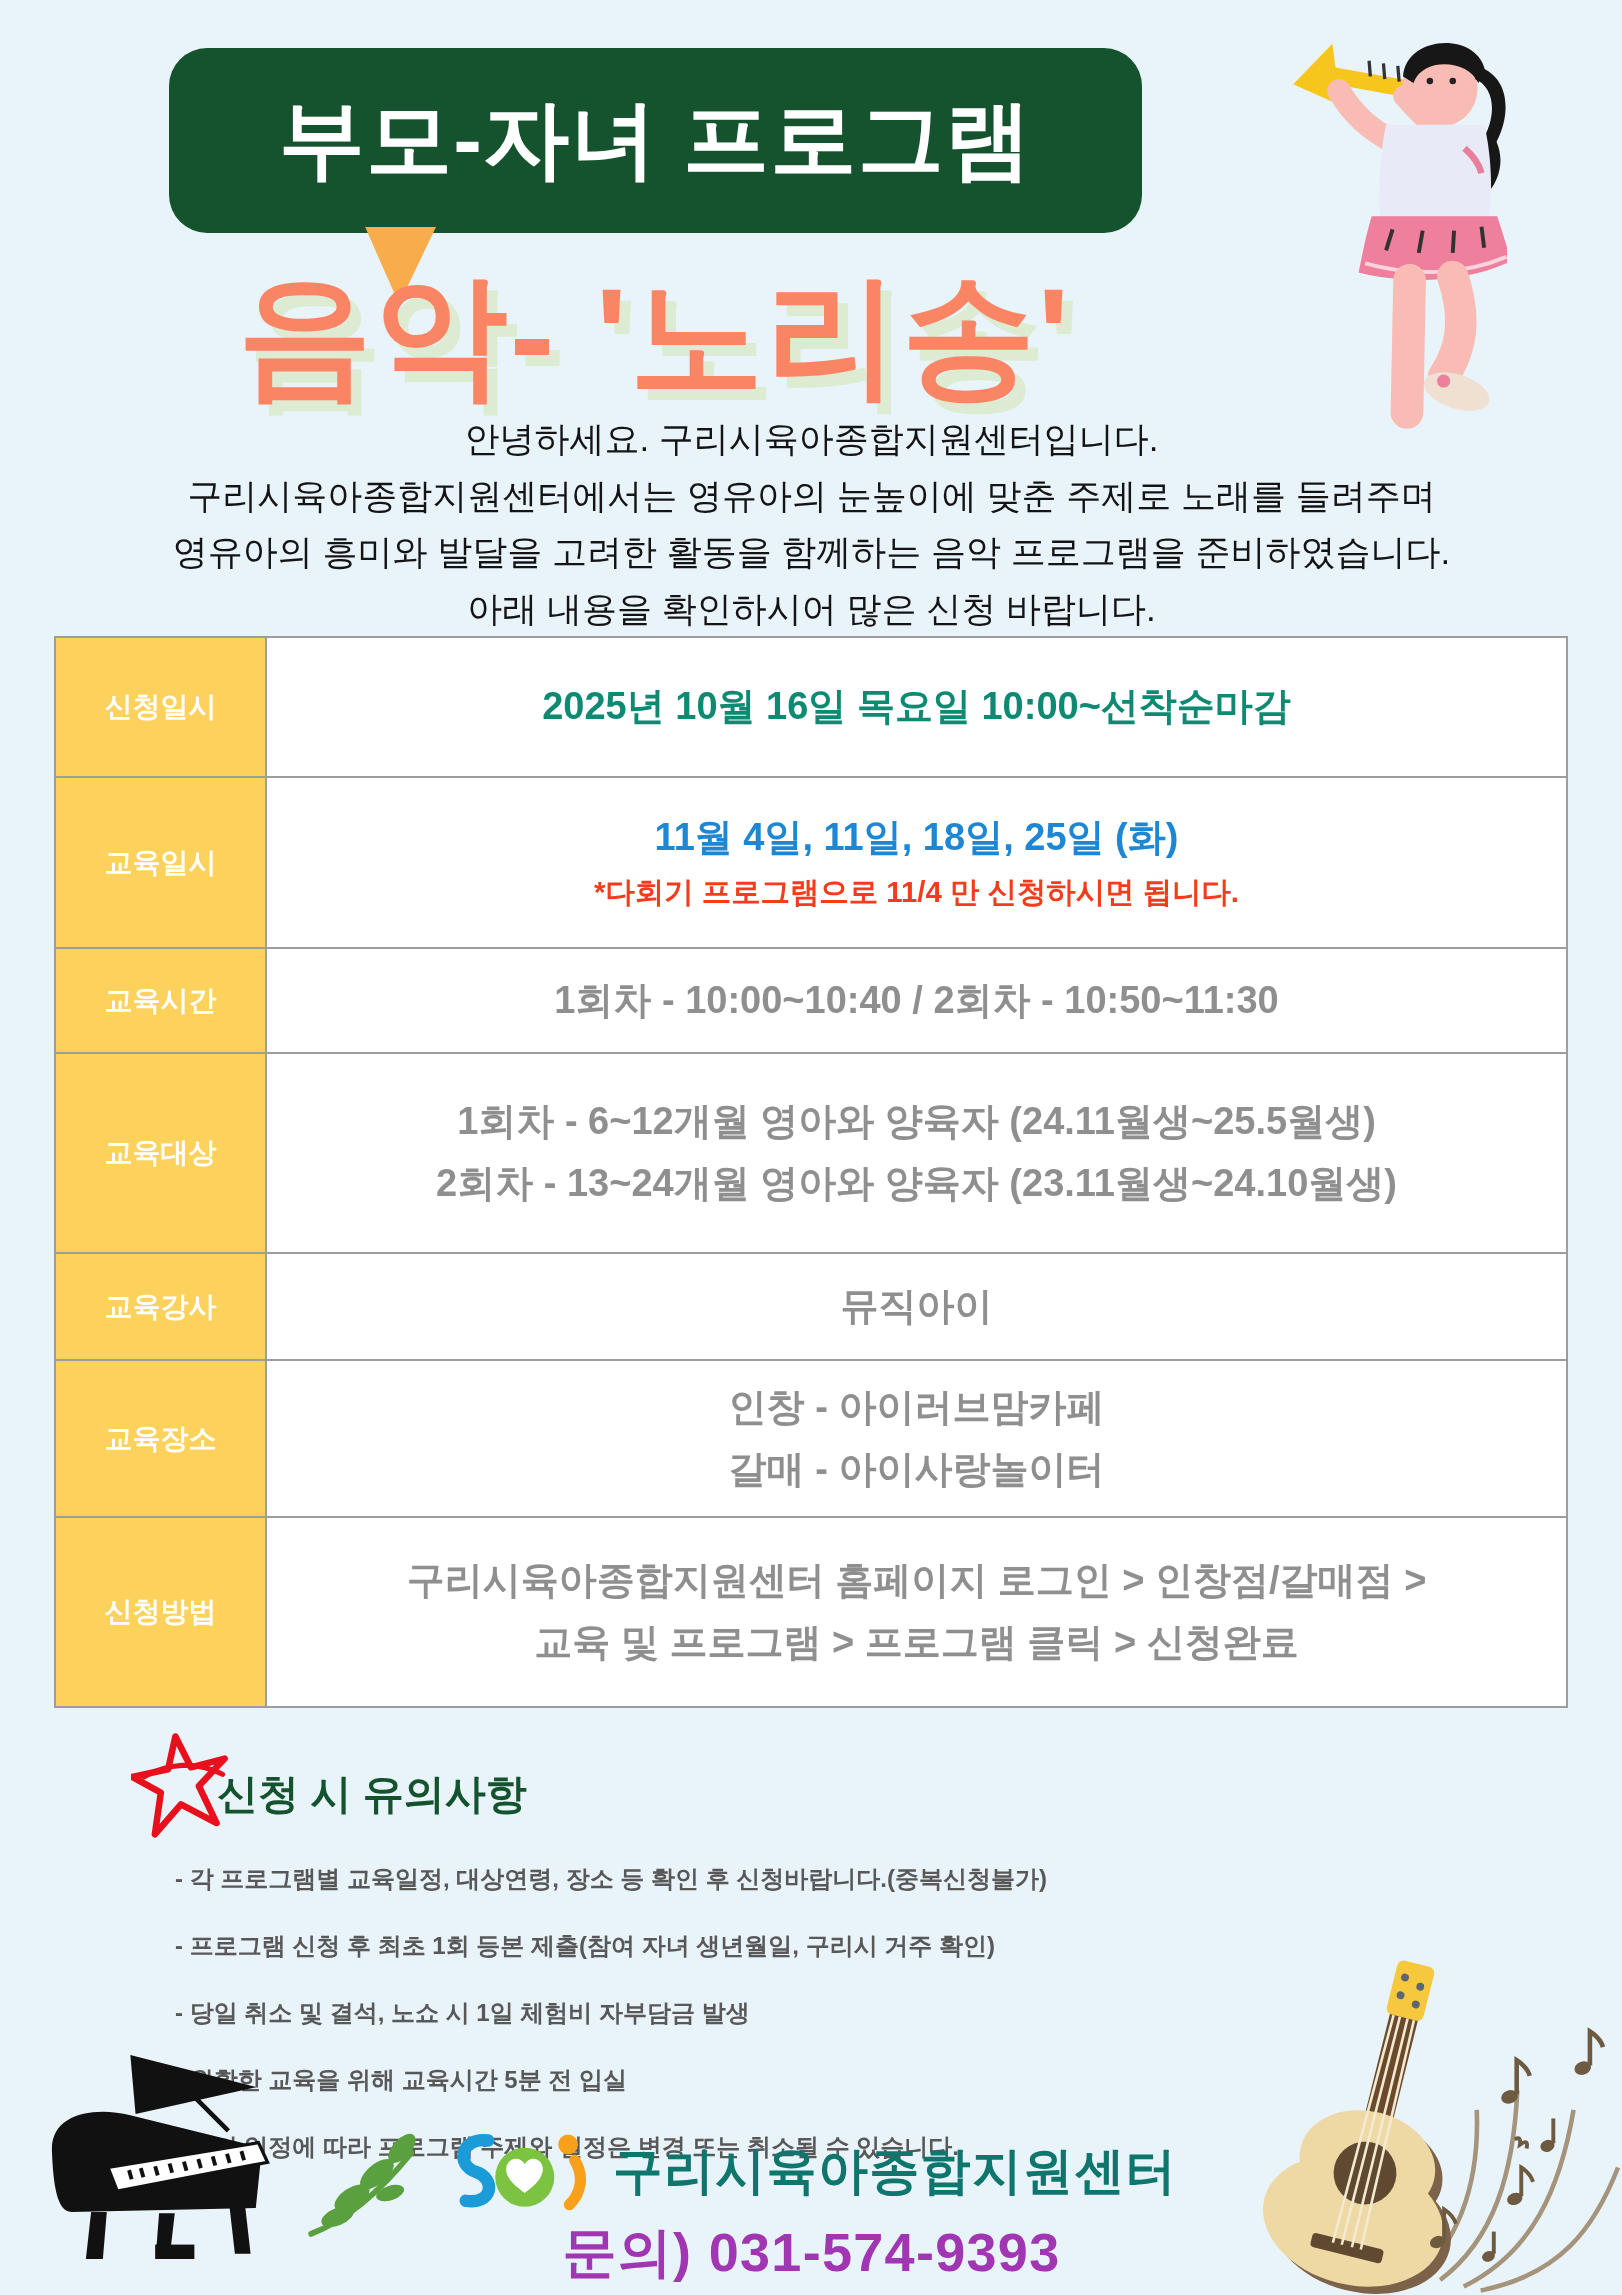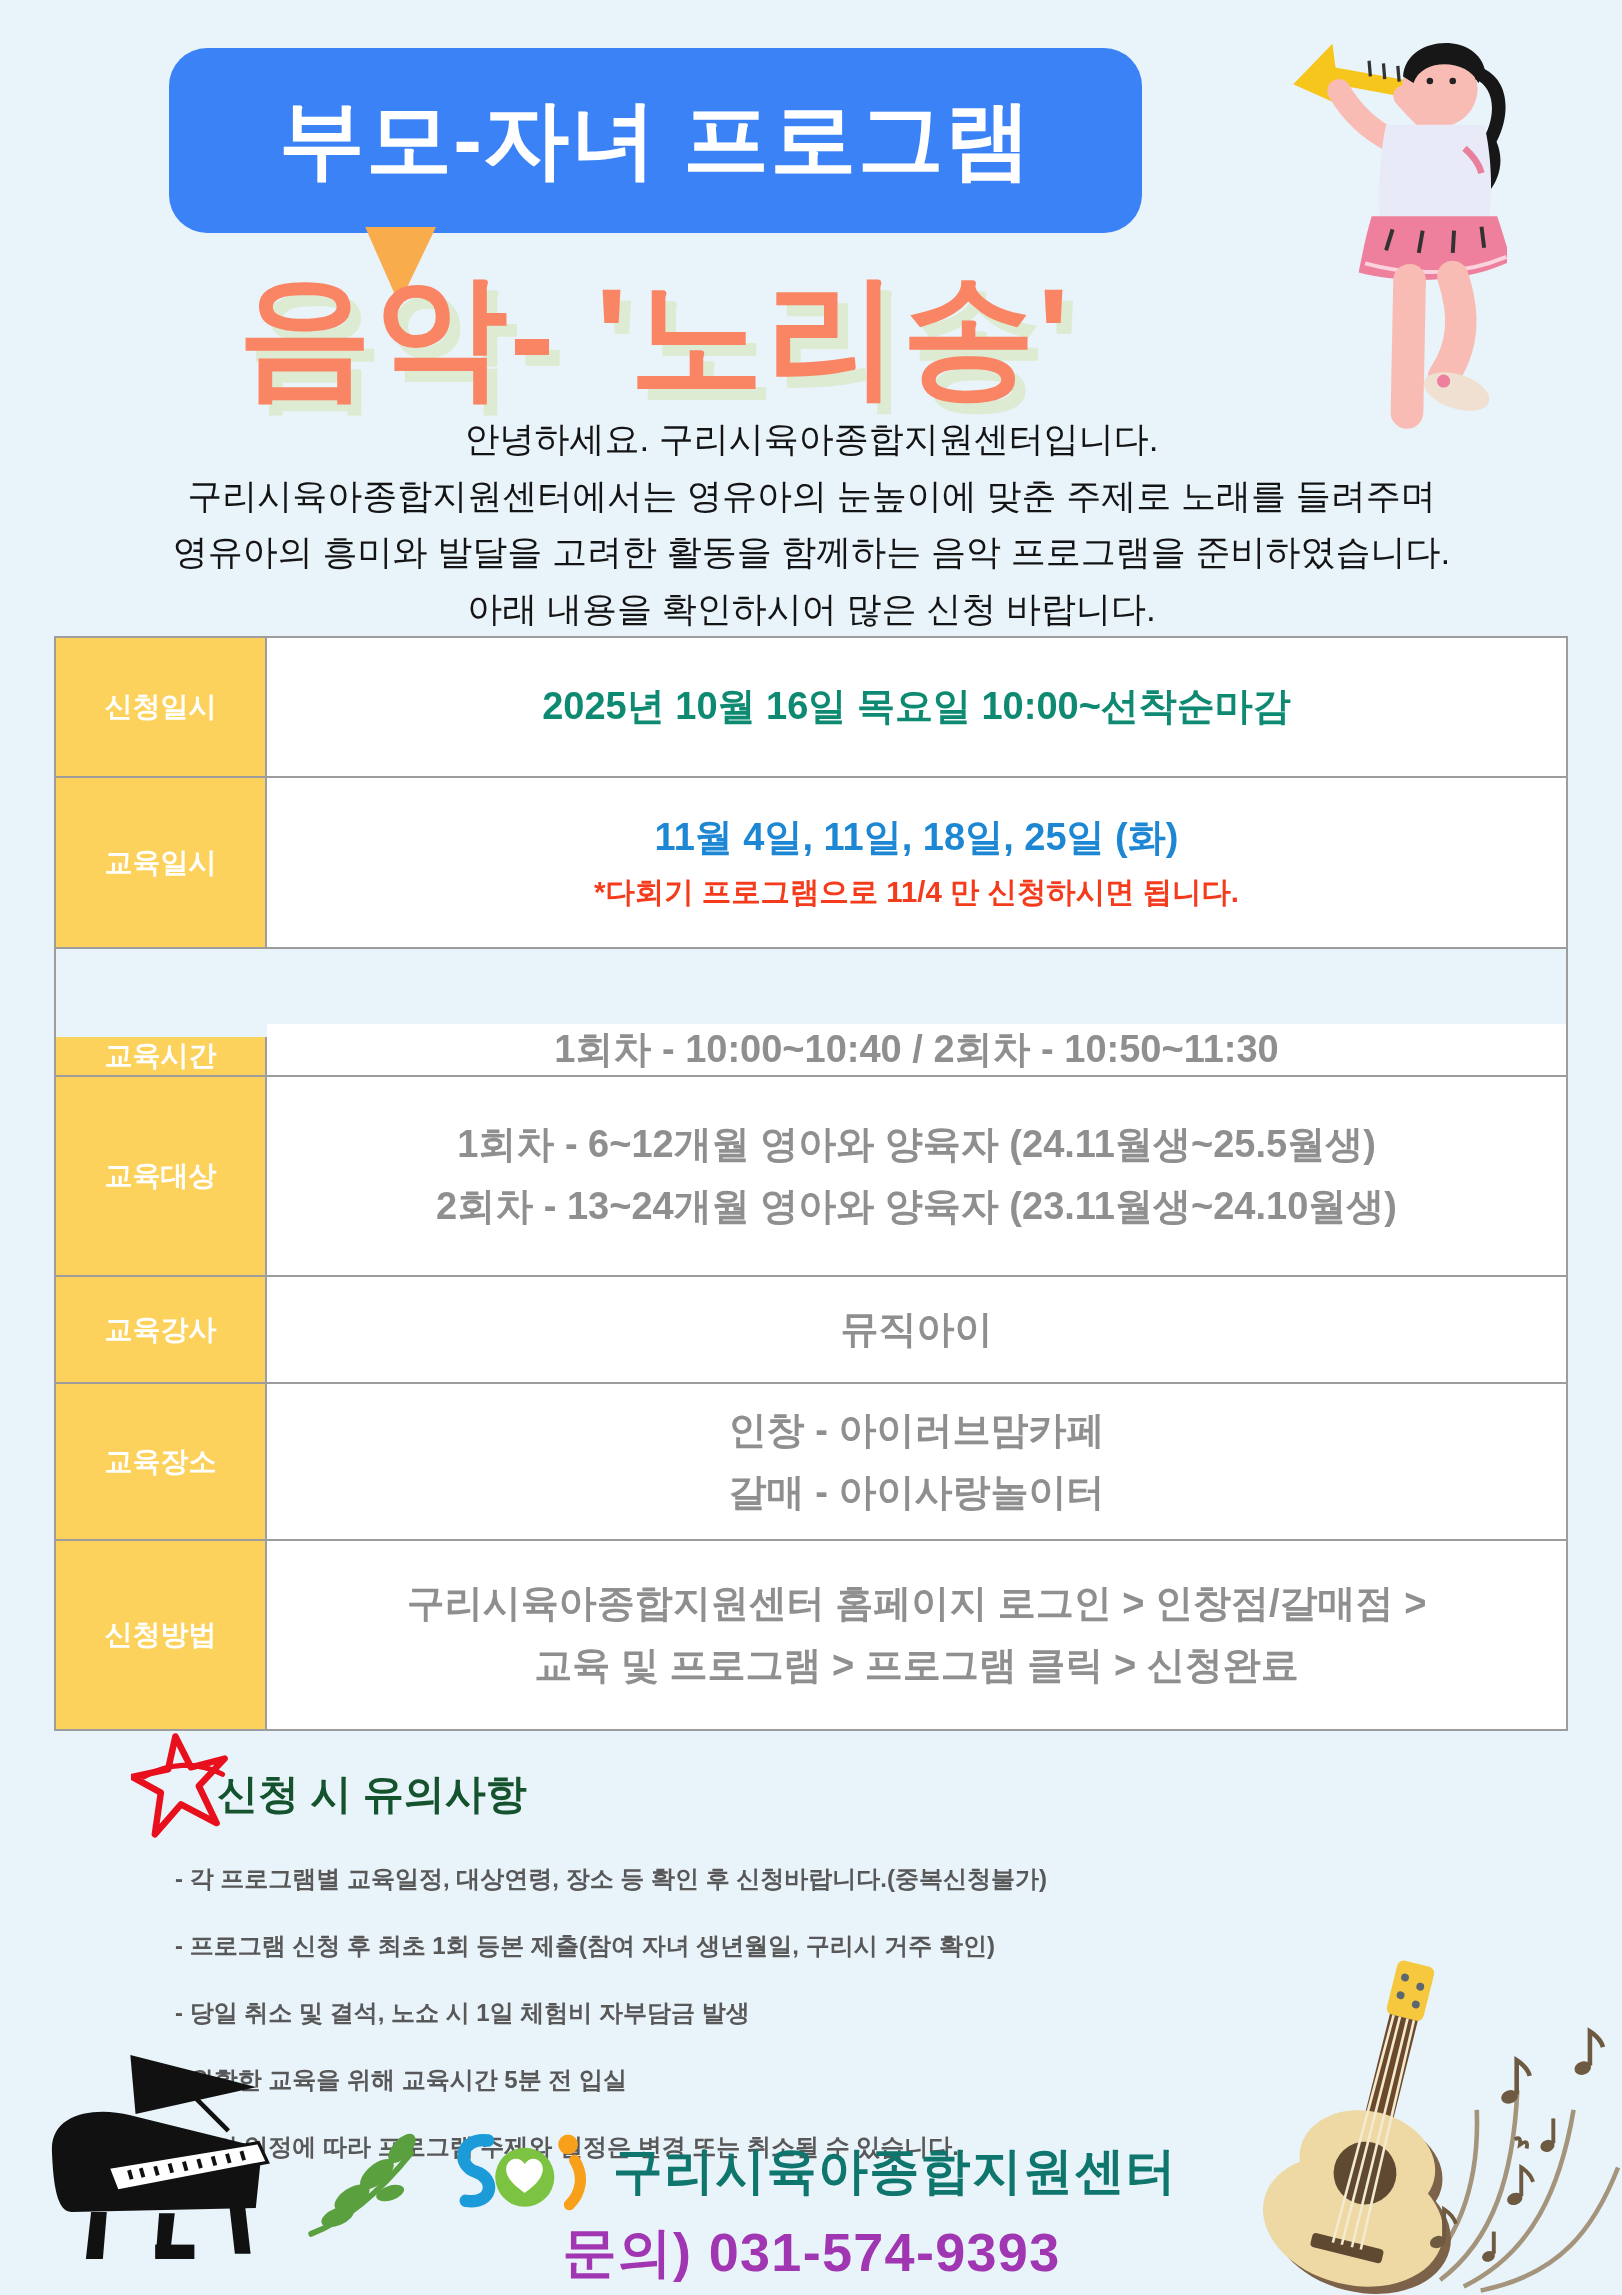--- a/index.html
+++ b/index.html
@@ -3,21 +3,21 @@
 <meta charset="utf-8">
 <style>
   html,body{margin:0;padding:0;}
   .poster{
     position:relative;width:1623px;height:2295px;background:#e9f3fa;
     overflow:hidden;font-family:"Liberation Sans",sans-serif;
   }
   
   .banner{
     position:absolute;left:169px;top:48px;width:973px;height:185px;
-    background:#3b82f6;border-radius:38px;
+    background:#14532d;border-radius:38px;
     display:flex;align-items:center;justify-content:center;
   }
   .banner .label{color:#ffffff;font-size:86px;font-weight:bold;letter-spacing:1.3px;}
   .banner .tail{
     position:absolute;left:190px;bottom:-71px;width:77px;height:77px;
     background:#f8ac4b;clip-path:polygon(8% 0,100% 0,52% 100%);
   }
   
   .title{
     position:absolute;left:0;top:247px;width:1309px;text-align:center;
@@ -30,21 +30,21 @@
     font-size:35px;color:#141414;line-height:1.62;font-weight:500;
   }
   
   .info-table{
     position:absolute;left:54px;top:636px;width:1514px;
     border:2px solid #9d9d9d;border-bottom:none;box-sizing:border-box;
   }
   .trow{display:flex;border-bottom:2px solid #9d9d9d;box-sizing:border-box;}
   .trow:nth-child(1){height:140px;}
   .trow:nth-child(2){height:171px;}
-  .trow:nth-child(3){height:128px;align-items:flex-end;}
+  .trow:nth-child(3){height:105px;}
   .trow:nth-child(4){height:200px;}
   .trow:nth-child(5){height:107px;}
   .trow:nth-child(6){height:157px;}
   .trow:nth-child(7){height:190px;}
   .tlabel{
     width:211px;min-width:211px;background:#fcd25c;color:#ffffff;
     font-size:28px;font-weight:bold;display:flex;align-items:center;justify-content:center;
     border-right:2px solid #9d9d9d;box-sizing:border-box;
   }
   .tcontent{

